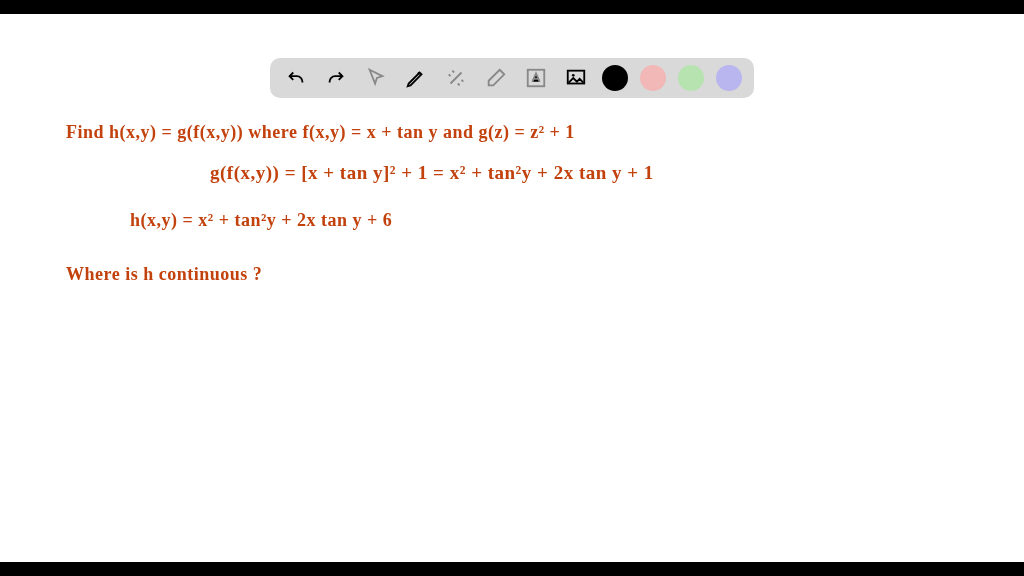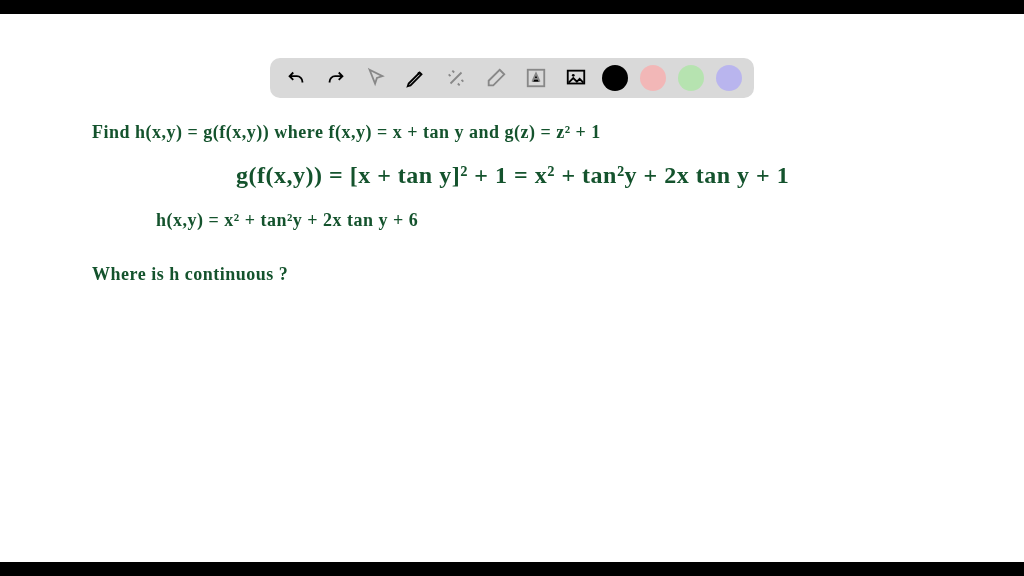--- a/index.html
+++ b/index.html
@@ -42,29 +42,28 @@
     }
     .tool-btn svg { width: 22px; height: 22px; }
     .color-swatch {
       width: 26px;
       height: 26px;
       border-radius: 50%;
       cursor: pointer;
     }
     .handwriting {
       position: absolute;
-      color: #14532d;
+      color: #c2410c;
       font-weight: 700;
       white-space: nowrap;
       font-family: 'Segoe Script','Bradley Hand','Comic Sans MS',cursive;
       letter-spacing: 0.5px;
-      margin-left: 26px;
     }
     .l1 { top: 108px; left: 66px; font-size: 18px; }
-    .l2 { top: 148px; left: 210px; font-size: 24px; }
+    .l2 { top: 148px; left: 210px; font-size: 19px; }
     .l3 { top: 196px; left: 130px; font-size: 18px; }
     .l4 { top: 250px; left: 66px; font-size: 18px; }
     .muted { color:#777; }
   </style>
 </head>
 <body>
 
 <div class="canvas-area">
 
   <div class="toolbar">

